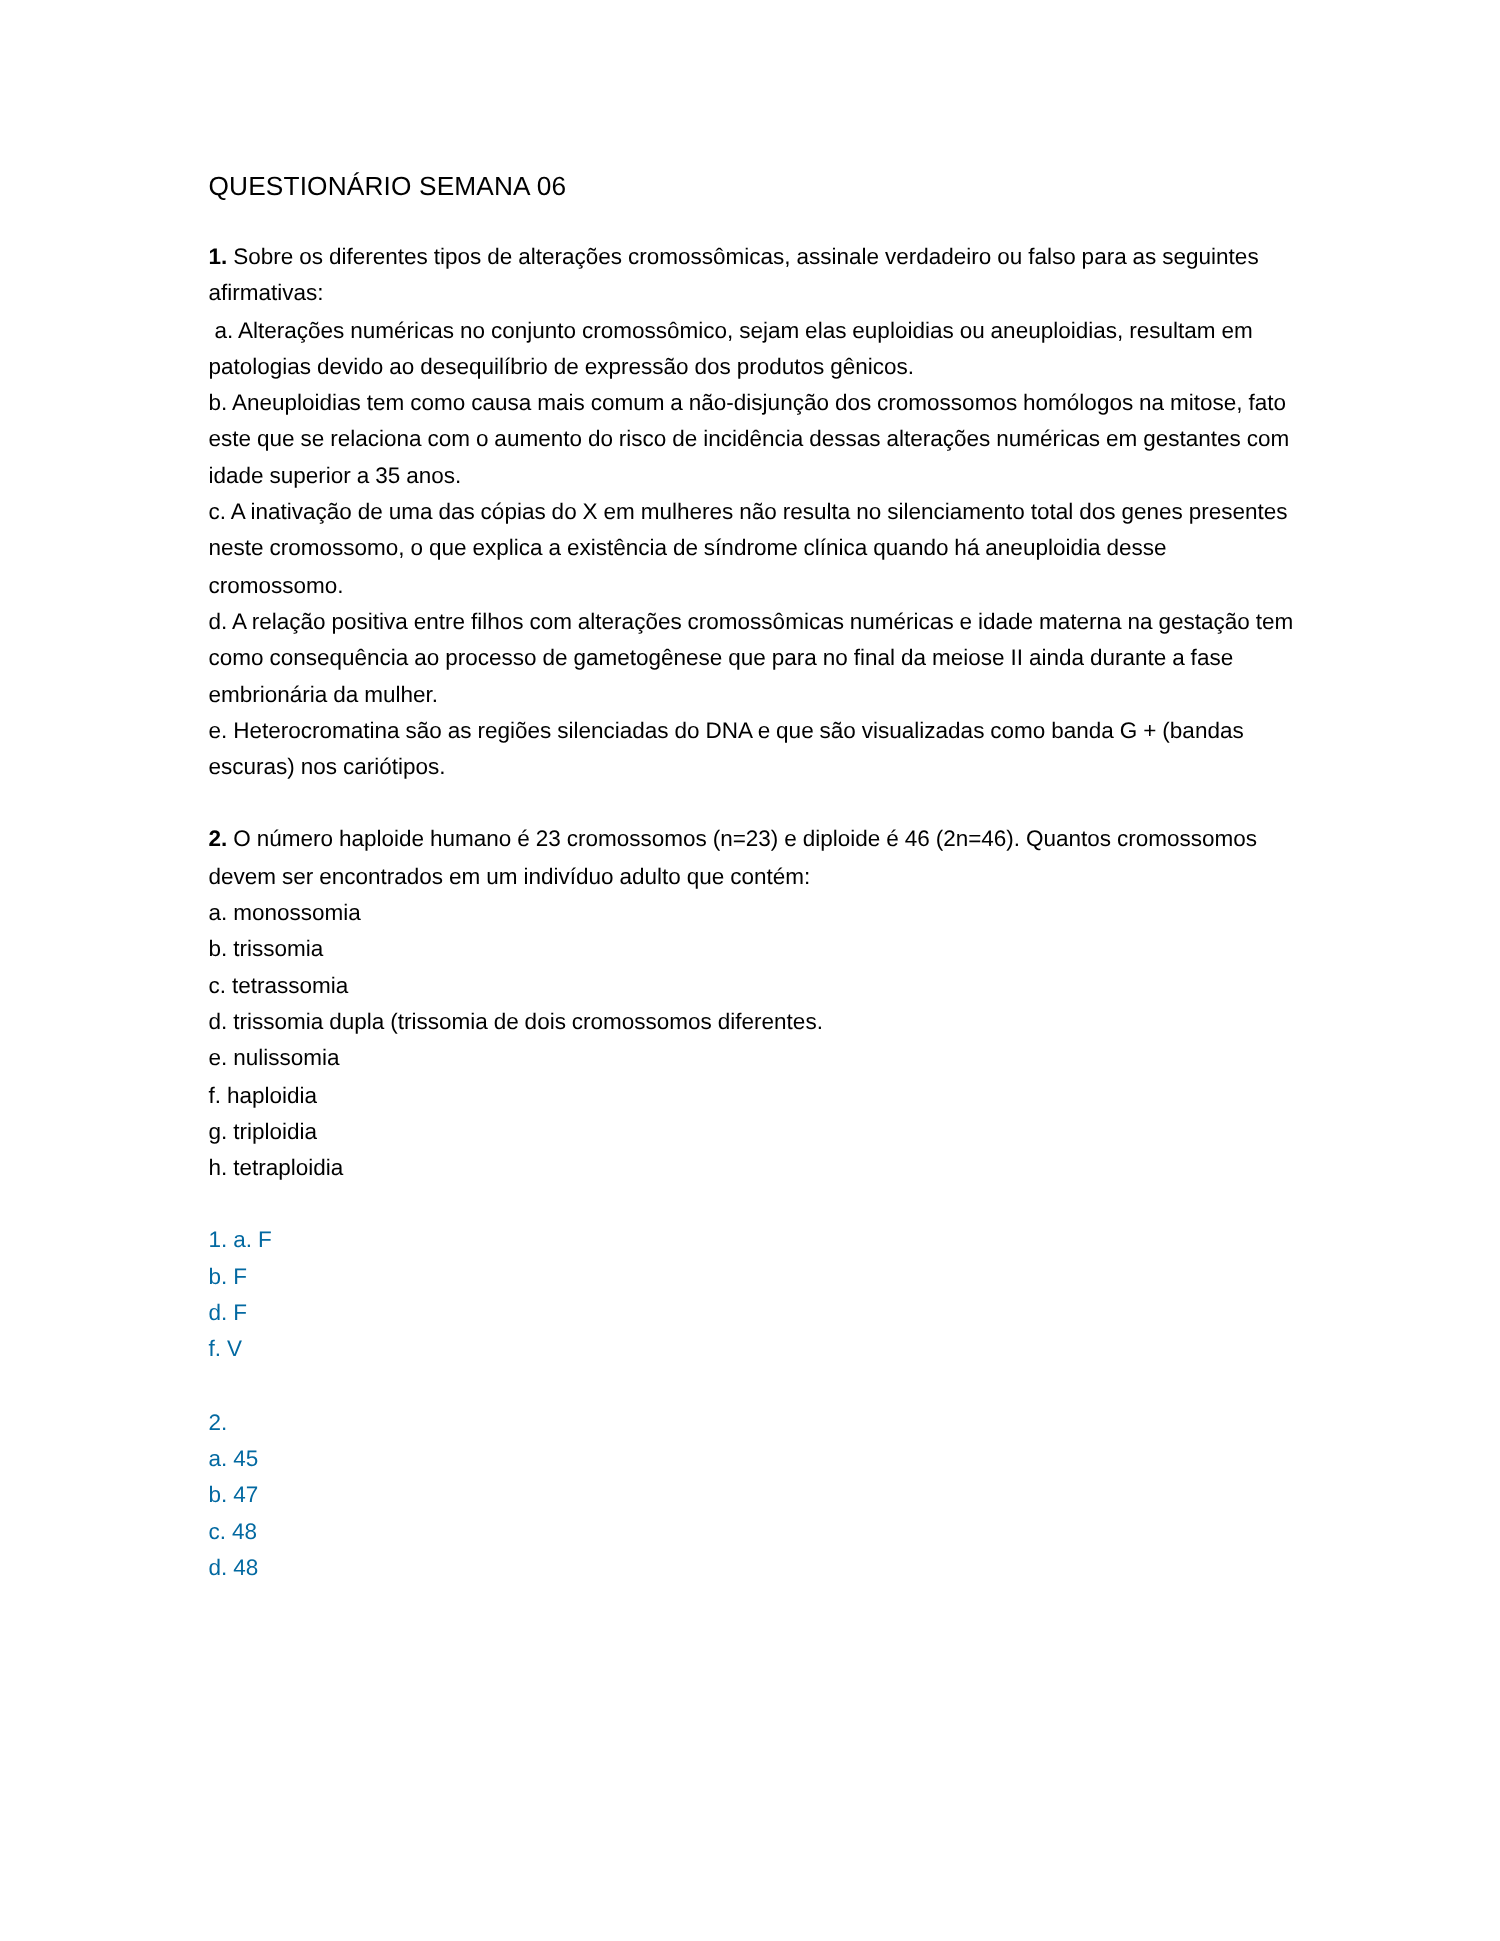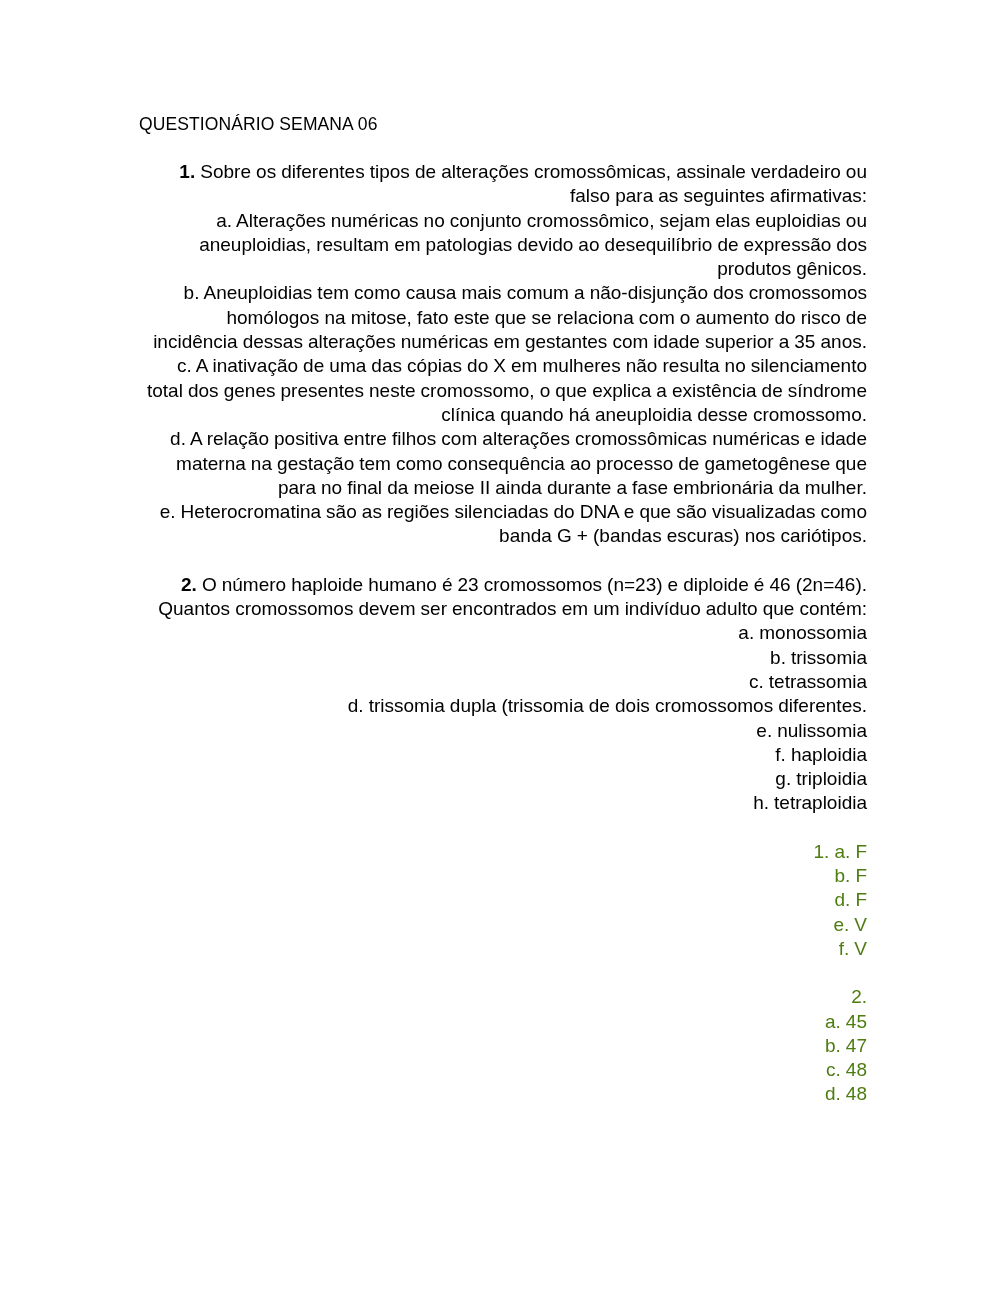--- a/index.html
+++ b/index.html
@@ -32,33 +32,33 @@
     font-size: 17.5px;
     line-height: 24px;
     font-weight: normal;
     margin: 0;
     letter-spacing: 0.1px;
   }
   .spacer-line {
     height: 24px;
   }
   .para {
-    font-size: 19px;
+    font-size: 15px;
     line-height: 24.3px;
     margin: 0;
-    text-align: right;
+    text-align: left;
     white-space: pre-wrap;
     word-spacing: -0.2px;
   }
   .para b,
   .qnum {
     font-weight: bold;
   }
   .answers .para {
-    color: #4d7c0f;
+    color: #0369a1;
   }
   .block {
     margin: 0;
   }
 </style>
 </head>
 <body>
 
 <div class="page">
   <div class="content">
@@ -89,21 +89,20 @@
       <p class="para">g. triploidia</p>
       <p class="para">h. tetraploidia</p>
     </div>
 
     <div class="spacer-line"></div>
 
     <div class="block answers">
       <p class="para">1. a. F</p>
       <p class="para">b. F</p>
       <p class="para">d. F</p>
-      <p class="para">e. V</p>
       <p class="para">f. V</p>
     </div>
 
     <div class="spacer-line"></div>
 
     <div class="block answers">
       <p class="para">2.</p>
       <p class="para">a. 45</p>
       <p class="para">b. 47</p>
       <p class="para">c. 48</p>

